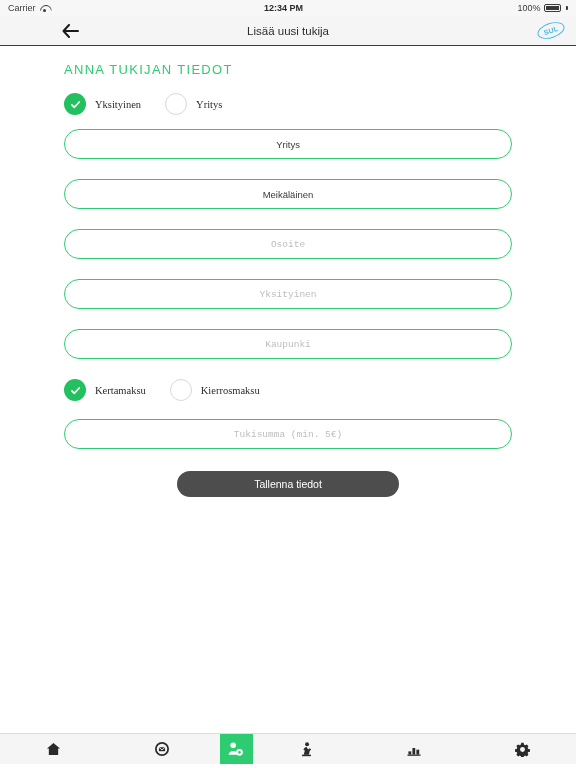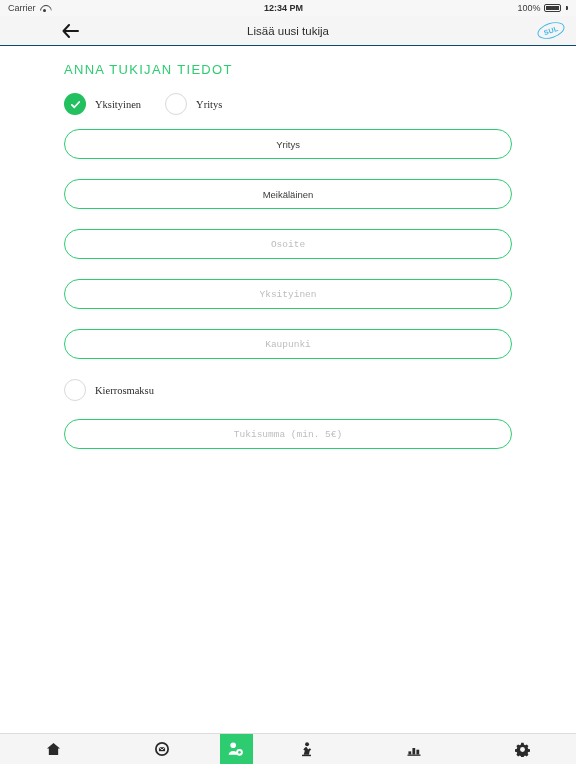--- a/index.html
+++ b/index.html
@@ -177,29 +177,40 @@
     </div>
     <div class="field">
       <span class="ph">Yksityinen</span>
     </div>
     <div class="field">
       <span class="ph">Kaupunki</span>
     </div>
 
     <div class="radio-row payment">
       <div class="radio-opt">
+        <span class="radio-circle on">
+          <svg viewBox="0 0 16 16" aria-hidden="true">
+            <path d="M3.5 8.4 L6.6 11.4 L12.6 4.9" fill="none" stroke="#ffffff" stroke-width="2.2" stroke-linecap="round" stroke-linejoin="round"></path>
+          </svg>
+        </span>
+        <span class="radio-label">Kertamaksu</span>
+      </div>
+      <div class="radio-opt">
         <span class="radio-circle off"></span>
         <span class="radio-label">Kierrosmaksu</span>
       </div>
     </div>
 
     <div class="field amount">
       <span class="ph">Tukisumma (min. 5€)</span>
     </div>
 
+    <div class="submit-wrap">
+      <button class="submit-btn">Tallenna tiedot</button>
+    </div>
 
   </div>
 
   <div class="tabbar">
 
     <div class="tab">
       <span>
         <svg width="15" height="14" viewBox="0 0 16 15" aria-hidden="true">
           <path d="M8 1 L15 7 H13 V14 H3 V7 H1 Z" fill="#2a2a2a"></path>
         </svg>

